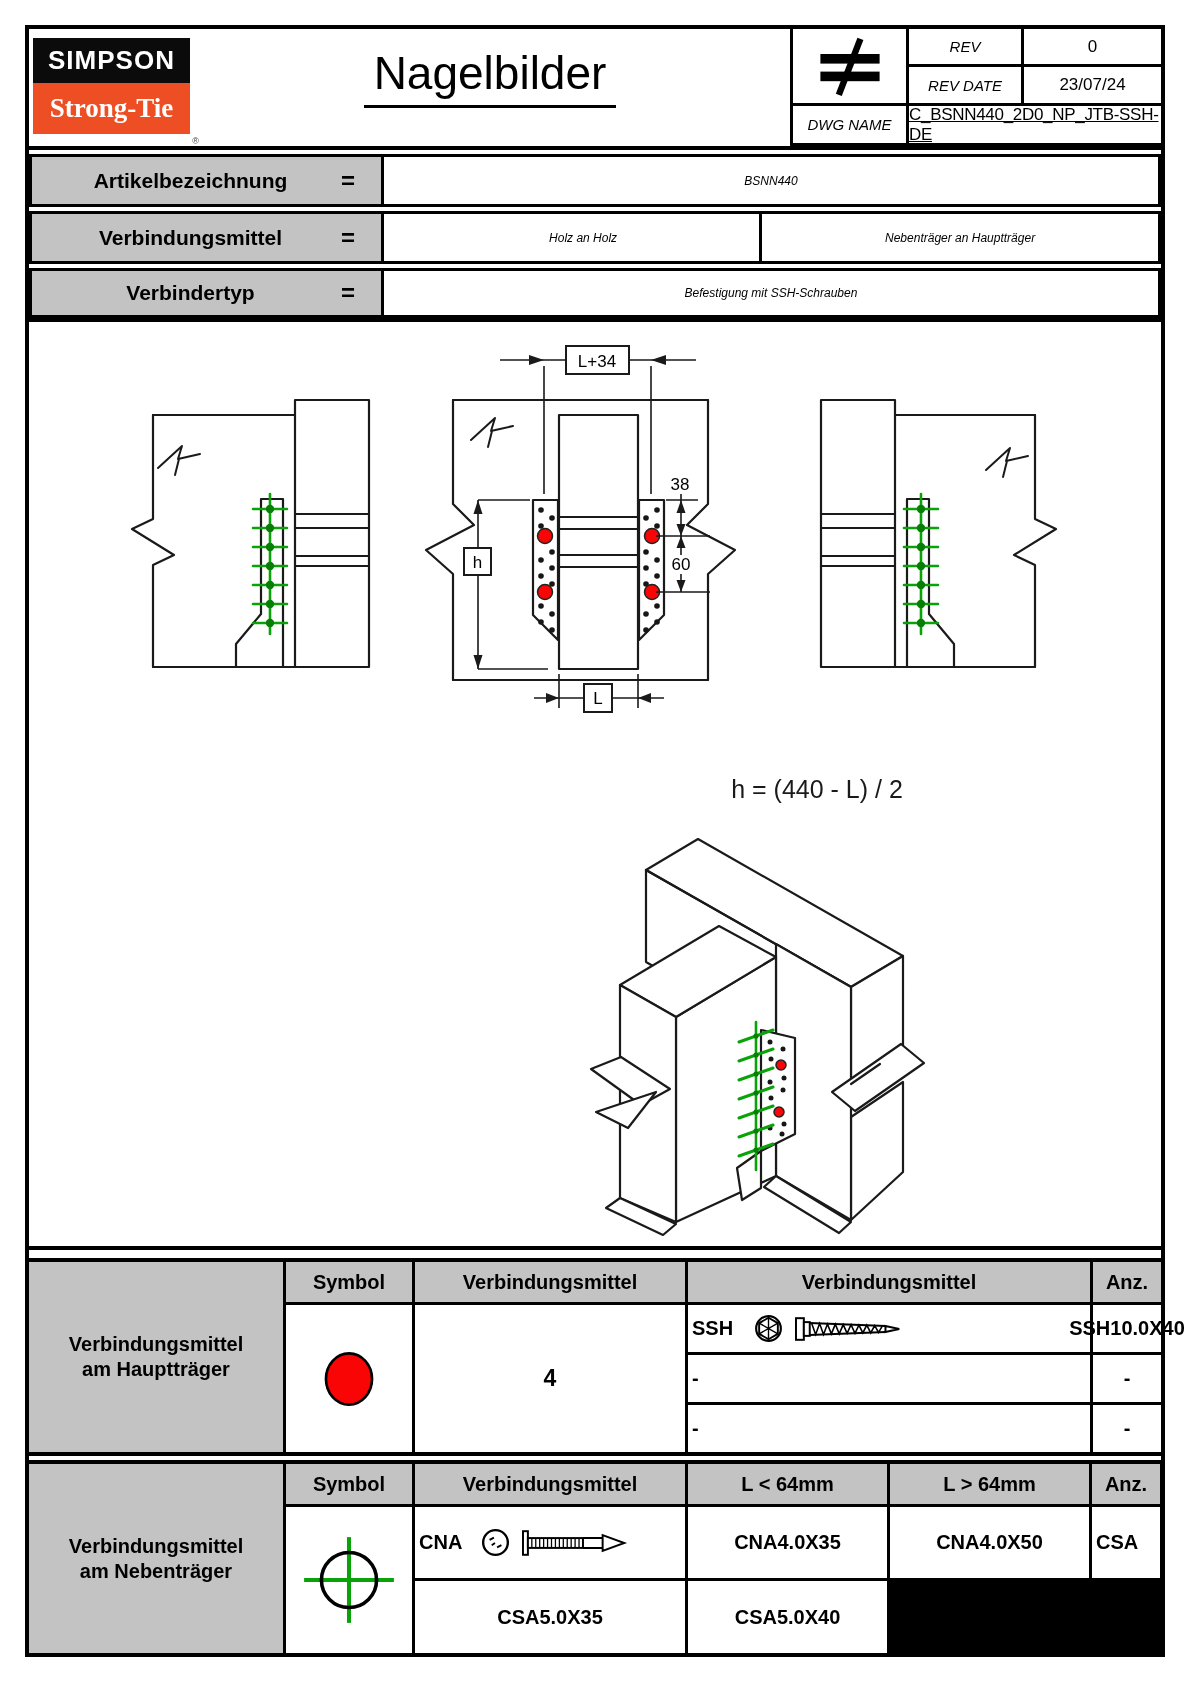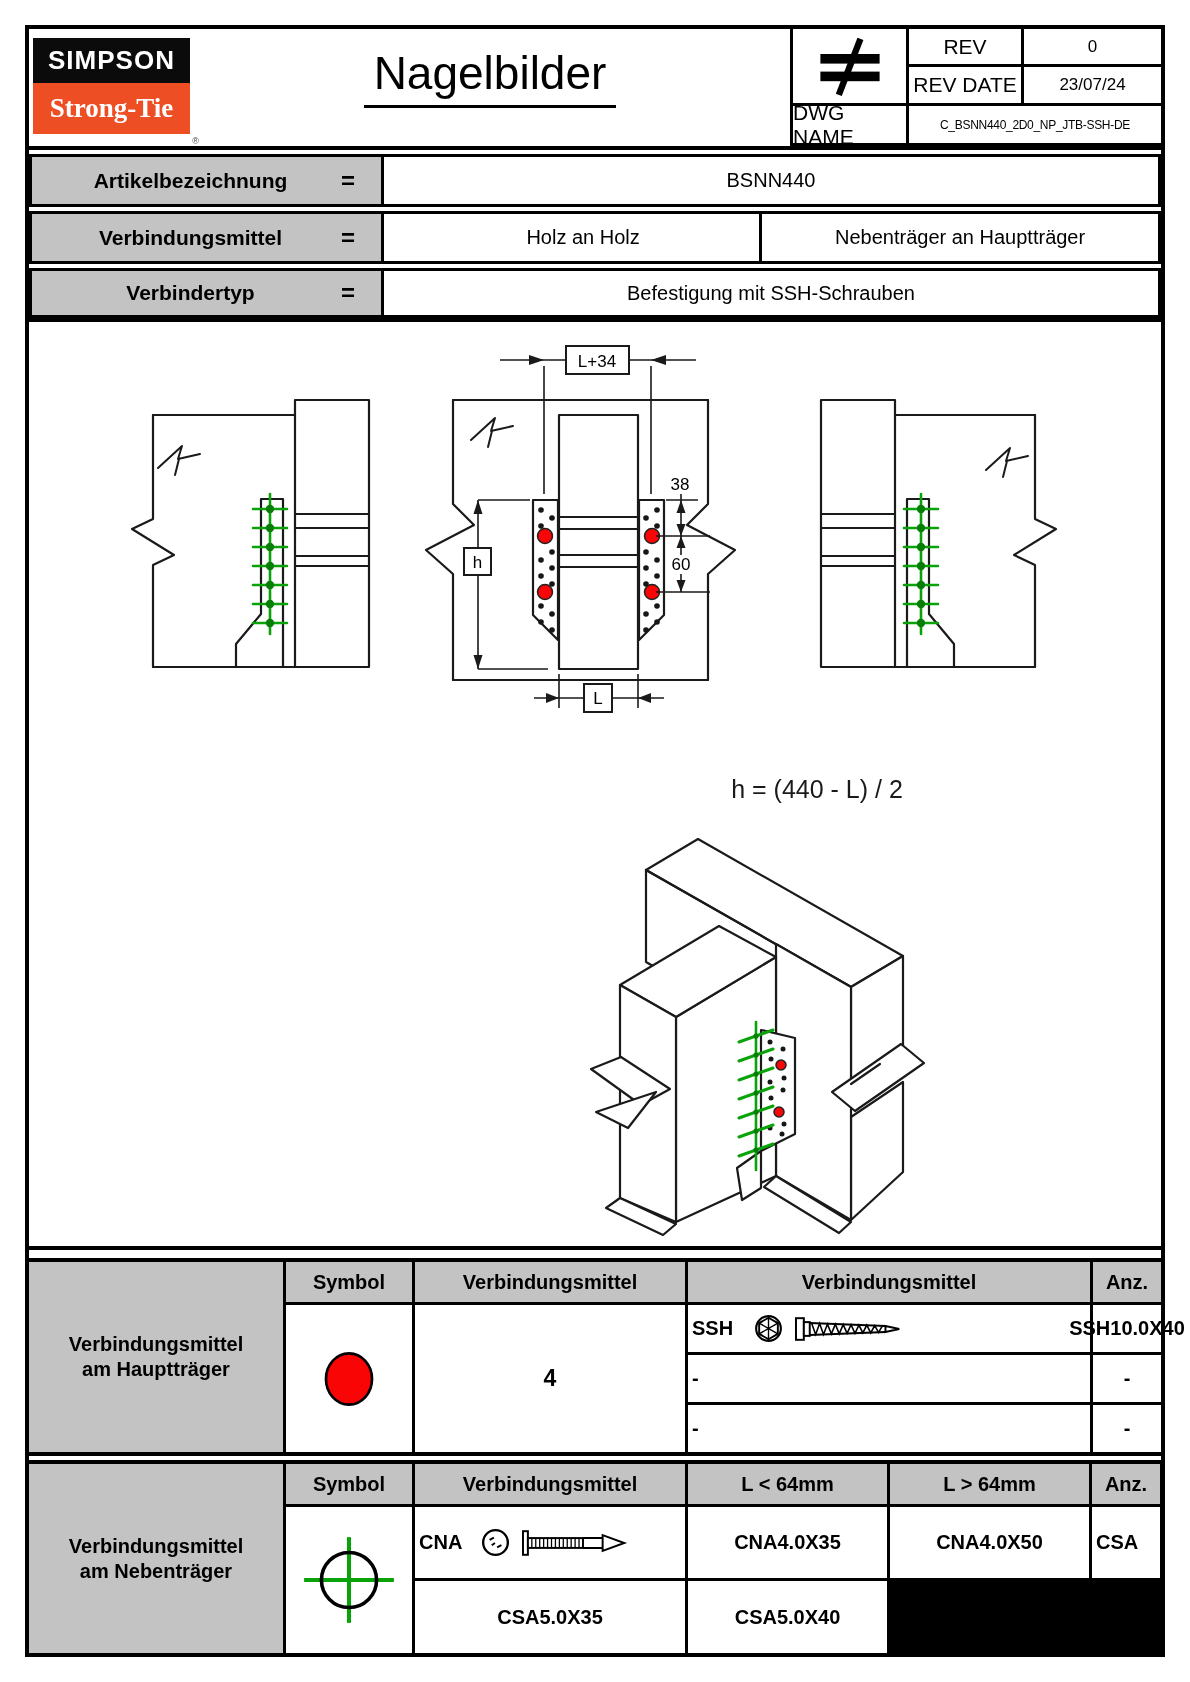--- a/index.html
+++ b/index.html
@@ -16,32 +16,32 @@
     color:#ffffff;font-weight:bold;font-size:27px;font-family:"Liberation Serif","DejaVu Serif",serif;}
   #logo .reg{position:absolute;right:-9px;bottom:-11px;font-size:9px;color:#444;}
   
   #title-wrap{left:250px;top:46px;width:480px;text-align:center;}
   #title-wrap span{display:inline-block;font-size:46px;border-bottom:3.5px solid #000;padding:0 10px 5px 10px;}
   
   #tblock{left:790px;top:29px;width:371px;height:117px;background:#000;border-left:3px solid #000;border-bottom:3px solid #000;
     box-sizing:border-box;display:grid;grid-template-columns:113px 112px 137px;grid-template-rows:35px 36px 37px;gap:3px;}
   #tblock>div{background:#fff;display:flex;align-items:center;justify-content:center;}
   #tblock .neq{grid-row:1/3;}
-  .tb-label{font-size:21px;}
+  .tb-label{font-size:15px;font-style:italic;}
   .tb-val{font-size:17px;}
-  .tb-dwg{grid-column:2/4;font-size:12px;letter-spacing:-0.3px;}
+  .tb-dwg{grid-column:2/4;font-size:17px;letter-spacing:-0.3px;text-decoration:underline;}
   #hsep{left:29px;top:146px;width:1132px;height:4px;background:#000;}
   
   .inforow{left:29px;width:1132px;border:3px solid #000;box-sizing:border-box;display:flex;background:#fff;}
   .info-label{width:352px;background:#C3C3C3;border-right:3px solid #000;box-sizing:border-box;
      display:flex;align-items:center;}
   .info-label .txt{flex:1;text-align:center;font-weight:bold;font-size:21px;padding-left:8px;}
   .info-label .eq{width:40px;font-weight:bold;font-size:24px;}
   .info-vals{flex:1;display:flex;}
-  .info-val{flex:1;display:flex;align-items:center;justify-content:center;font-size:20px;}
+  .info-val{flex:1;display:flex;align-items:center;justify-content:center;font-size:12px;font-style:italic;}
   .info-val.split-r{border-left:3px solid #000;}
   
   #drawframe{left:25px;top:318px;width:1140px;height:932px;border:4px solid #000;box-sizing:border-box;padding-left:11px;}
   #drawframe svg{display:block;}
   .ln{stroke:#1a1a1a;stroke-width:2.2;fill:none;stroke-linejoin:round;stroke-linecap:round;}
   .lnf{stroke:#1a1a1a;stroke-width:2.2;fill:#fff;stroke-linejoin:round;}
   .dim{stroke:#1a1a1a;stroke-width:1.6;fill:none;}
   .dimf{fill:#1a1a1a;stroke:none;}
   .dbox{fill:#fff;stroke:#1a1a1a;stroke-width:2;}
   .dtxt{font-family:"Liberation Sans","DejaVu Sans",sans-serif;font-size:17px;fill:#000;}

